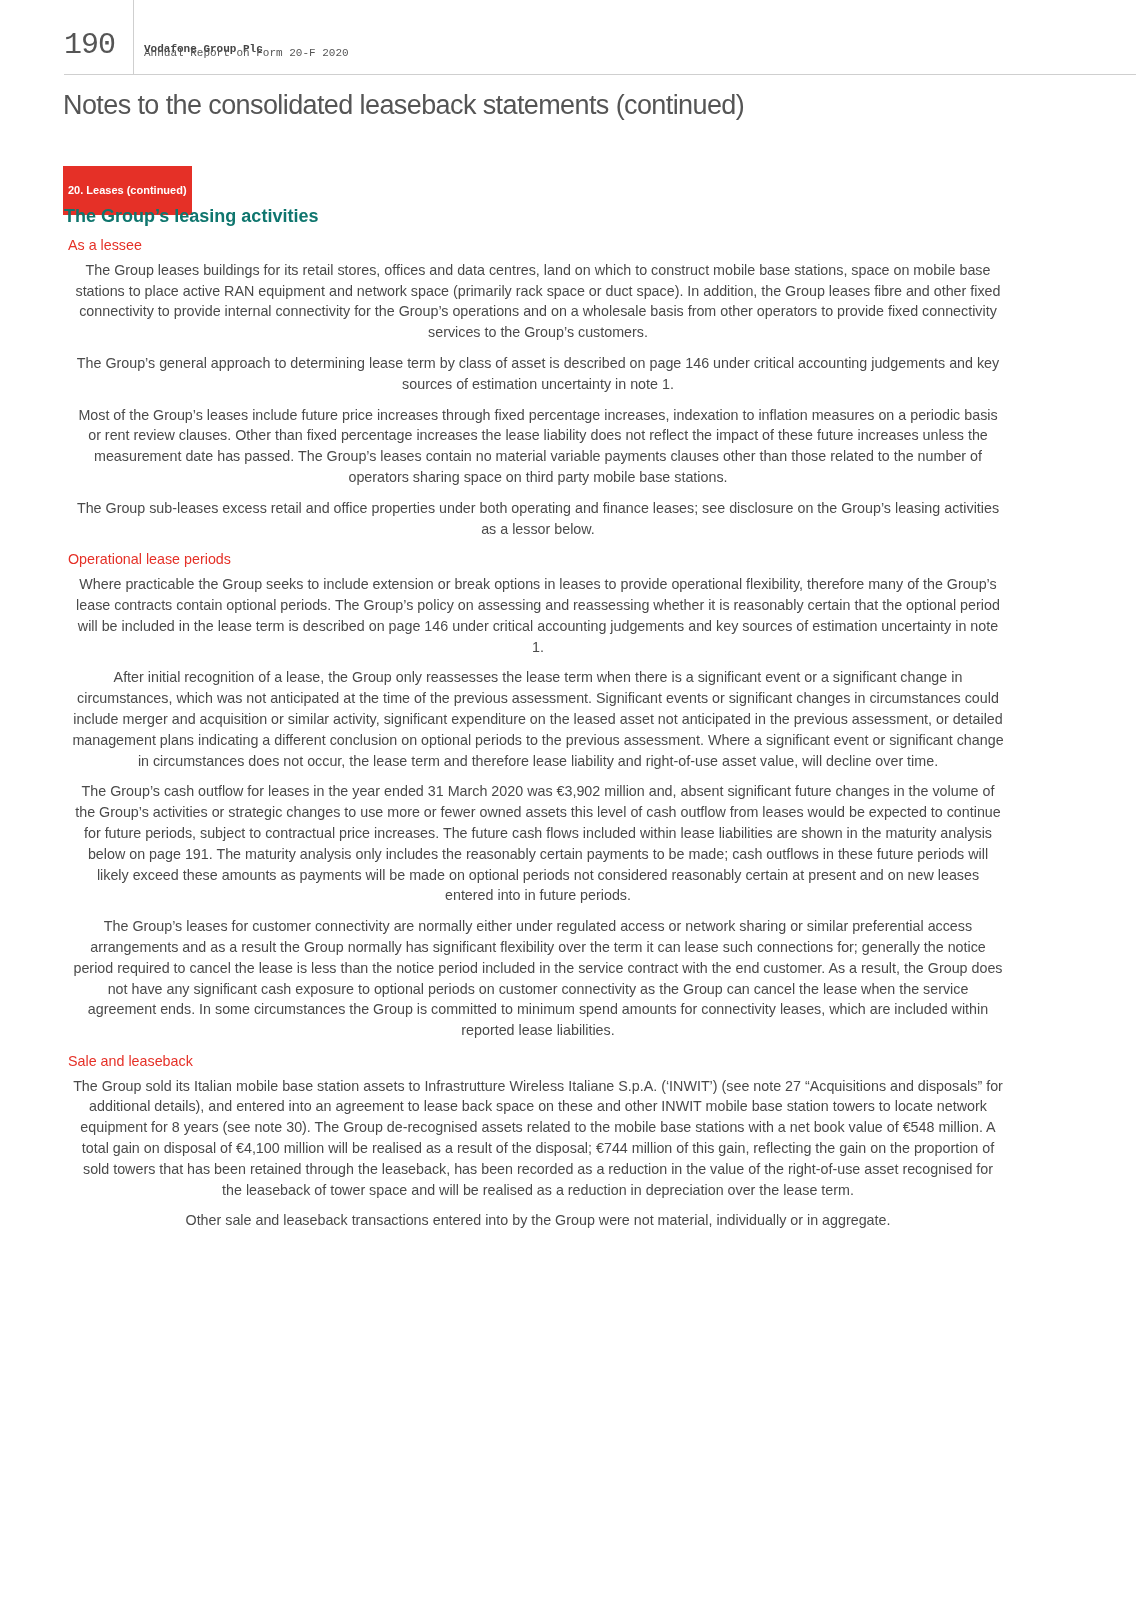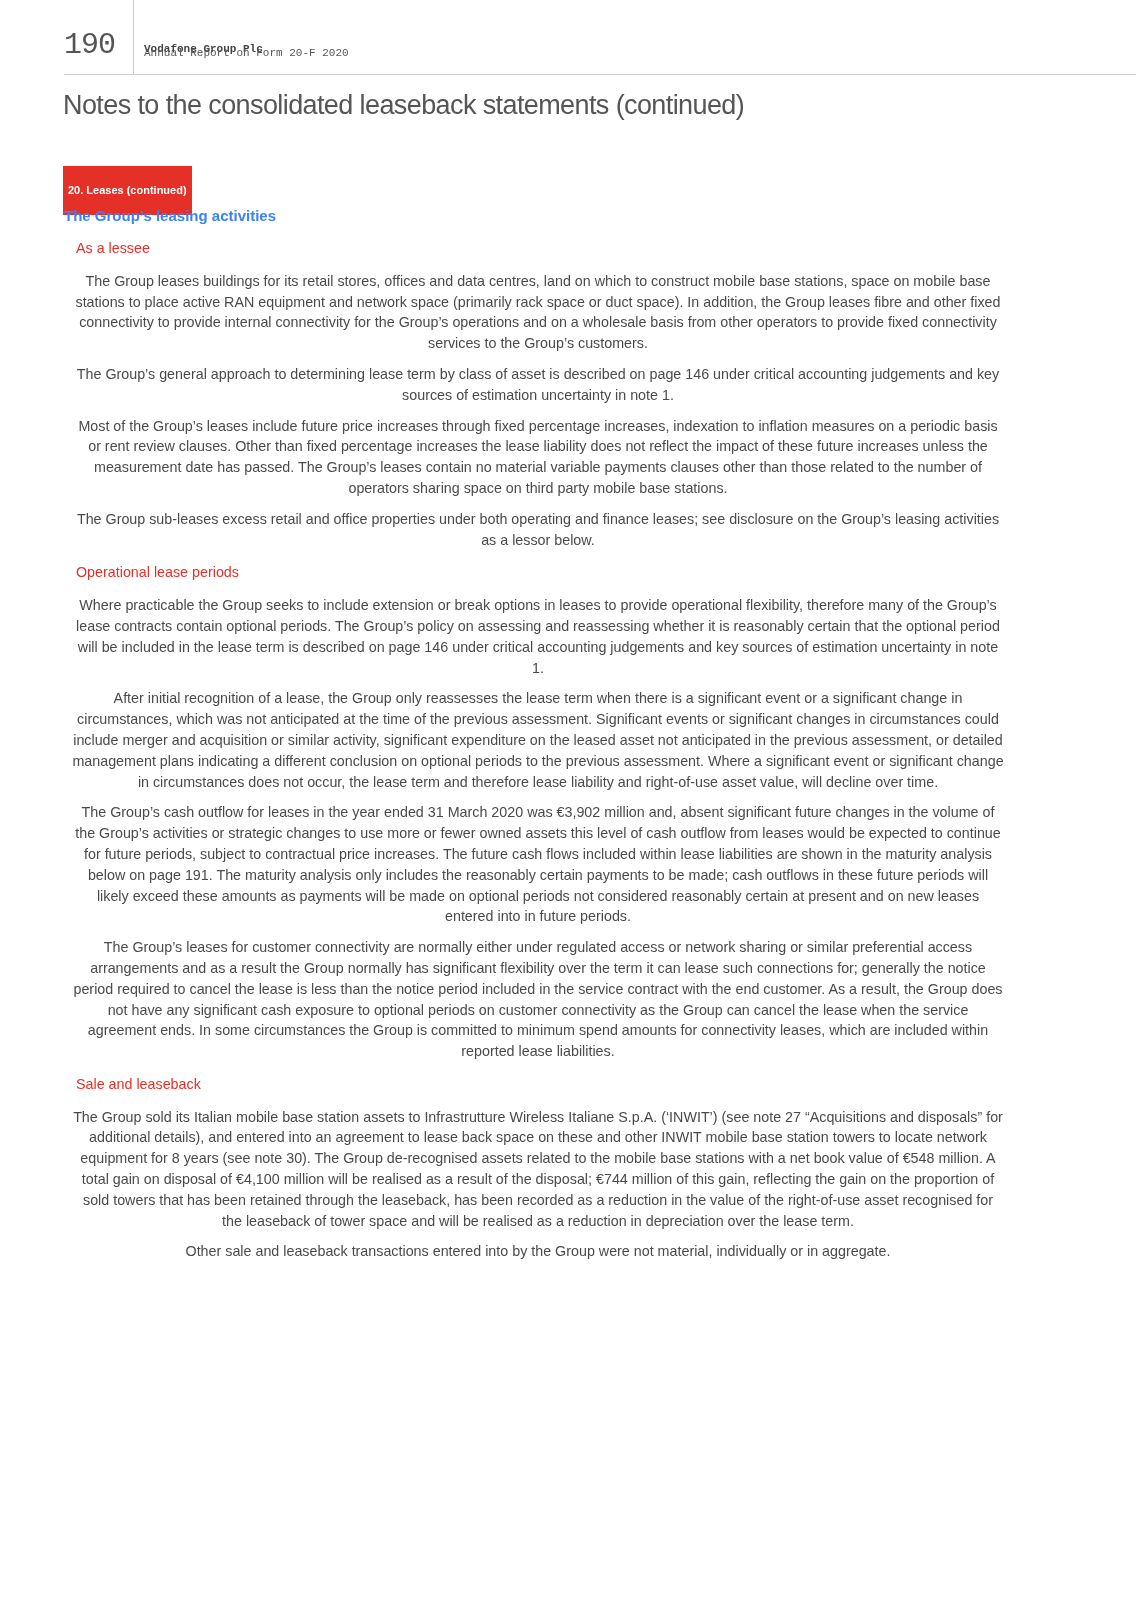--- a/index.html
+++ b/index.html
@@ -8,22 +8,22 @@
   .header { position: absolute; left: 0; top: 0; width: 1021px; height: 75px; font-family: Liberation Mono, monospace; }
   .page-num { position: absolute; left: 64px; top: 28px; font-size: 30px; color: #555; letter-spacing: -1px; font-weight: 300; }
   .vdivider { position: absolute; left: 133px; top: 0; width: 1px; height: 75px; background: #cfcfcf; }
   .company { position: absolute; left: 144px; top: 43px; font-size: 11px; font-weight: bold; color: #444; }
   .report { position: absolute; left: 144px; top: 47px; font-size: 11px; color: #555; }
   .hrule { position: absolute; left: 64px; top: 74px; width: 1072px; height: 1px; background: #cfcfcf; }
   .page-title { position: absolute; left: 63px; top: 90px; font-size: 27px; color: #555; letter-spacing: -0.6px; font-weight: normal; margin: 0; }
   .badge { position: absolute; left: 63px; top: 166px; height: 25px; padding: 12px 5px; background: #e53027;
            color: #fff; font-size: 11px; font-weight: bold; line-height: 25px; }
   .content { position: absolute; left: 64px; top: 206px; width: 940px; font-size: 14.3px; line-height: 20.8px; }
-  .h2 { color: #3b82f6; font-weight: bold; font-size: 15px; margin: 0 0 9px 0; line-height: 20px; }
-  .h3 { color: #e53027; font-size: 14.3px; margin: 12px; line-height: 20.8px; }
+  .h2 { color: #0f766e; font-weight: bold; font-size: 18px; margin: 0 0 9px 0; line-height: 20px; }
+  .h3 { color: #e53027; font-size: 14.3px; margin: 4px; line-height: 20.8px; }
   p { margin: 0 0 10px 8px; text-align: center; }
 </style>
 </head>
 <body>
 
 <div class="header">
   <div class="page-num">190</div>
   <div class="vdivider"></div>
   <div class="company">Vodafone Group Plc</div>
   <div class="report">Annual Report on Form 20-F 2020</div>

